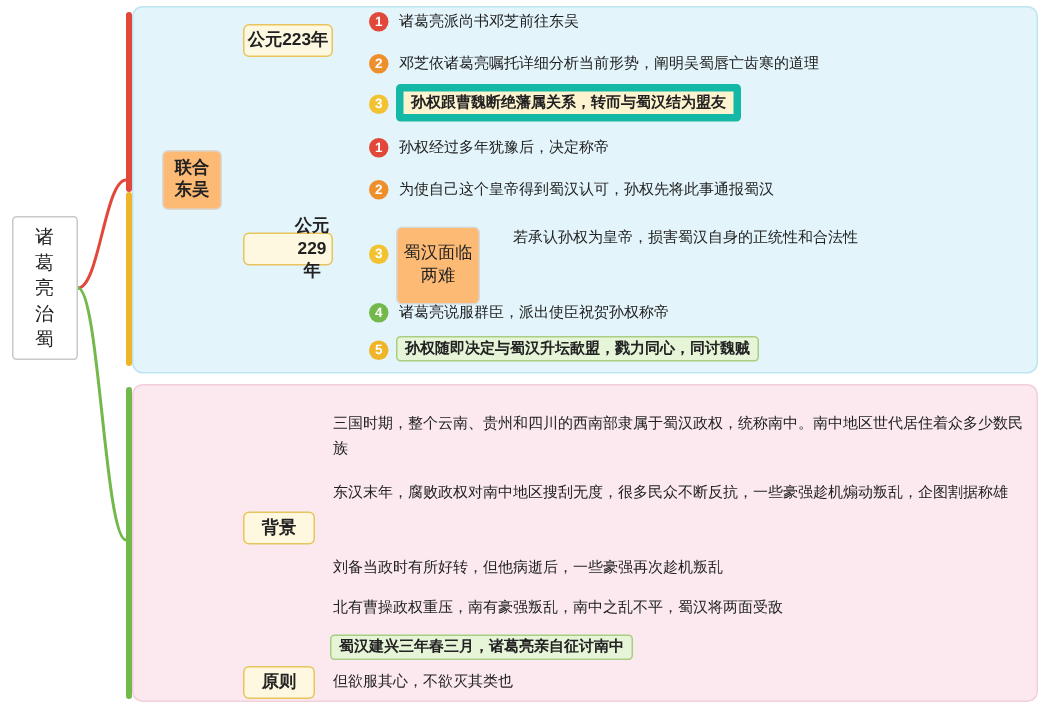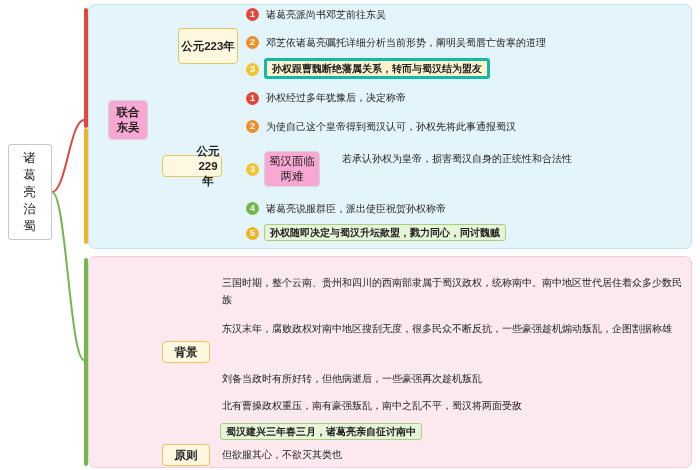--- a/index.html
+++ b/index.html
@@ -58,21 +58,21 @@
   
   .box {
     position: absolute;
     border-radius: 4px;
     display: flex; align-items: center; justify-content: center;
     text-align: center;
     font-size: 11.5px;
     line-height: 15px;
     color: #222;
     font-weight: bold;
-    background: #f9a8d4;
+    background: #fdba74;
   }
   .box-plain {
     border: 1px solid #d8d8d8;
     font-weight: bold;
   }
   .box-yellow {
     border: 1px solid #e8c45c;
     background: #fff8e0;
   }
 
@@ -81,21 +81,21 @@
     position: absolute;
     font-size: 10px;
     line-height: 17px;
     color: #222;
     text-align: left;
   }
 
   
   .hl-yellow {
     background: #fdf3cf;
-    border: 3px solid #14b8a6;
+    border: 5px solid #14b8a6;
     border-radius: 3px;
     padding: 2px 5px;
     font-weight: bold;
   }
   .hl-green {
     background: #e6f4d8;
     border: 1px solid #a9ce83;
     border-radius: 3px;
     padding: 2px 5px;
     font-weight: bold;
@@ -182,43 +182,43 @@
     </div>
   </div>
 
   <div class="box box-plain" style="left:108px; top:100px; width:40px; height:40px;">
     <div>
       <div>联合</div>
       <div>东吴</div>
     </div>
   </div>
 
-  <div class="box box-yellow" style="left:162px; top:28px; width:60px; height:36px;margin-left:16px;">公元223年</div>
+  <div class="box box-yellow" style="left:162px; top:16px; width:60px; height:22px;">公元223年</div>
 
   <div class="box box-yellow" style="left:162px; top:155px; width:60px; height:22px;padding-left:32px;">公元229年</div>
 
   <div class="num n-red" style="left:246px; top:8px;">1</div>
   <div class="leaf" style="left:266px; top:6px; width:420px;">诸葛亮派尚书邓芝前往东吴</div>
 
   <div class="num n-orange" style="left:246px; top:36px;">2</div>
   <div class="leaf" style="left:266px; top:34px; width:420px;">邓芝依诸葛亮嘱托详细分析当前形势，阐明吴蜀唇亡齿寒的道理</div>
 
   <div class="num n-yellow" style="left:246px; top:63px;">3</div>
   <div class="leaf" style="left:264px; top:60px;">
     <span class="hl-yellow">孙权跟曹魏断绝藩属关系，转而与蜀汉结为盟友</span>
   </div>
 
   <div class="num n-red" style="left:246px; top:92px;">1</div>
-  <div class="leaf" style="left:266px; top:90px; width:420px;font-family:Liberation Mono, monospace;">孙权经过多年犹豫后，决定称帝</div>
+  <div class="leaf" style="left:266px; top:90px; width:420px;">孙权经过多年犹豫后，决定称帝</div>
 
   <div class="num n-orange" style="left:246px; top:120px;">2</div>
   <div class="leaf" style="left:266px; top:118px; width:420px;">为使自己这个皇帝得到蜀汉认可，孙权先将此事通报蜀汉</div>
 
   <div class="num n-yellow" style="left:246px; top:163px;">3</div>
-  <div class="box box-plain" style="left:264px; top:151px; width:56px; height:36px; font-weight:normal;">
+  <div class="box box-plain" style="left:264px; top:151px; width:56px; height:52px; font-weight:normal;">
     <span>蜀汉面临两难</span>
   </div>
   <div class="leaf" style="left:342px; top:150px; width:344px;">若承认孙权为皇帝，损害蜀汉自身的正统性和合法性</div>
 
   <div class="num n-green" style="left:246px; top:202px;">4</div>
   <div class="leaf" style="left:266px; top:200px; width:420px;">诸葛亮说服群臣，派出使臣祝贺孙权称帝</div>
 
   <div class="num n-gold" style="left:246px; top:227px;">5</div>
   <div class="leaf" style="left:264px; top:224px;">
     <span class="hl-green">孙权随即决定与蜀汉升坛歃盟，戮力同心，同讨魏贼</span>

